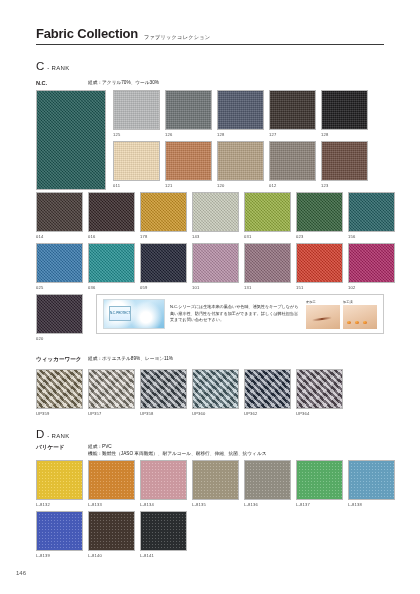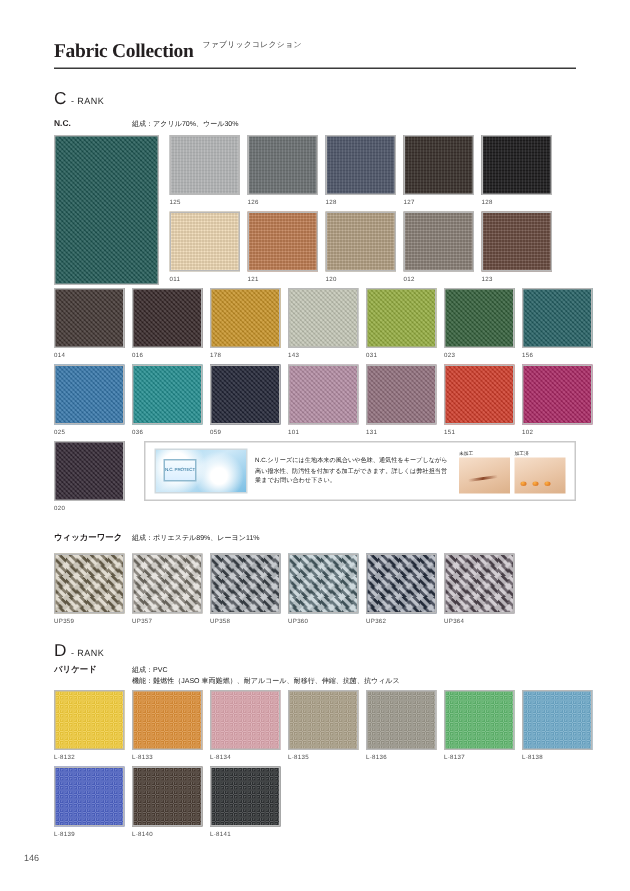--- a/index.html
+++ b/index.html
@@ -9,21 +9,21 @@
     font-family: "Liberation Sans", "DejaVu Sans", sans-serif;
     color: #231f20;
     overflow: hidden;
   }
   .page { position: relative; width: 420px; height: 594px; background:#fff; }
 
   
   .header {
     position: absolute; left: 36px; top: 26px; width: 348px;
   }
-  .header-row { display: flex; align-items: flex-start; gap: 6px; font-family: Liberation Serif, serif; }
+  .header-row { display: flex; align-items: flex-end; gap: 6px; }
   .title-main { font-size: 13px; font-weight: bold; letter-spacing: -0.2px; }
   .title-sub { font-size: 5.2px; color: #3c3c3c; letter-spacing: 0.2px; }
   .header-rule { margin-top: 3px; border-bottom: 1.1px solid #3a3a3a; width: 348px; }
 
   
   .rank { position: absolute; left: 36px; display: flex; align-items: baseline; gap: 3px; }
   .rank-letter { font-size: 11.5px; font-weight: normal; letter-spacing: 0px; }
   .rank-word { font-size: 6px; letter-spacing: 0.3px; color:#2a2a2a; }
 
   .matgroup { position: absolute; left: 36px; display: flex; align-items: flex-start; }

